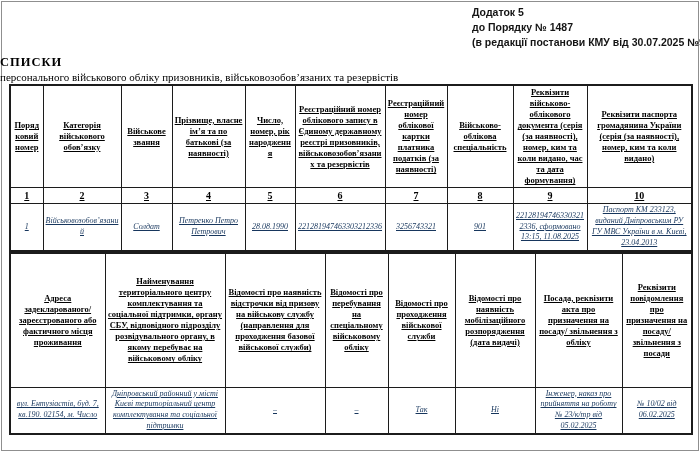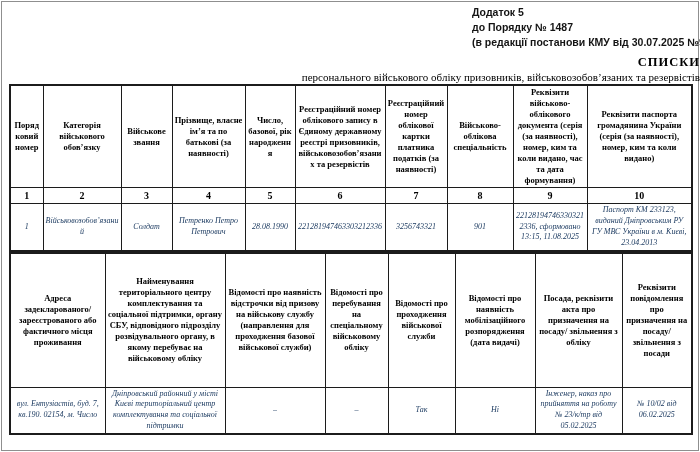--- a/index.html
+++ b/index.html
@@ -7,34 +7,34 @@
     position:relative; width:700px; height:452px; background:#ffffff;
     font-family:"Liberation Serif", serif; overflow:hidden;
   }
   .frame { position:absolute; inset:1px; border:1px solid #8f8f8f; pointer-events:none; }
   .appendix {
     position:absolute; top:5px; left:472px;
     font-family:"Liberation Sans", sans-serif;
     font-size:10.5px; font-weight:600; color:#141414; line-height:1.45;
     white-space:nowrap;
   }
-  .title-block { position:absolute; top:55px; left:0; width:100%; text-align:right; color:#000; }
+  .title-block { position:absolute; top:55px; left:0; width:100%; text-align:left; color:#000; }
   .title-main { font-size:12.5px; font-weight:bold; letter-spacing:1px; }
   .title-sub  { font-size:11px;  font-weight:normal; margin-top:1px; }
 
   table {
     position:absolute; left:9px; width:682px;
     border-collapse:collapse; table-layout:fixed;
     border:2px solid #1c1c1c;
   }
   #table1 { top:84px; }
   #table2 { top:252px; }
   th, td {
     border:1px solid #1c1c1c; text-align:center; vertical-align:middle;
-    padding:1px 2px; overflow:hidden; word-wrap:break-word;
+    padding:1px 2px; overflow:hidden; word-wrap:break-word;text-decoration:underline;
   }
   th.head { font-size:8.5px; font-weight:bold; line-height:1.3; color:#000; }
   td.num  { font-size:10px; font-weight:bold; color:#000; }
   td.val  { font-size:8px; font-style:italic; color:#17365d; line-height:1.35; }
   tr.r-head1 { height:100px; }
   tr.r-num   { height:16px;  }
   tr.r-val1  { height:38px;  }
   tr.r-head2 { height:134px; }
   tr.r-val2  { height:40px;  }
 </style>
@@ -67,21 +67,21 @@
         <col style="width:66px">
         <col style="width:74px">
       <col style="width:105px">
     </colgroup>
     <tbody>
         <tr class="r-head1">
       <th class="head">Порядковий номер</th>
       <th class="head">Категорія військового обов’язку</th>
       <th class="head">Військове звання</th>
       <th class="head">Прізвище, власне ім’я та по батькові (за наявності)</th>
-      <th class="head">Число, базової, рік народження</th>
+      <th class="head">Число, номер, рік народження</th>
       <th class="head">Реєстраційний номер облікового запису в Єдиному державному реєстрі призовників, військовозобов’язаних та резервістів</th>
       <th class="head">Реєстраційний номер облікової картки платника податків (за наявності)</th>
       <th class="head">Військово-облікова спеціальність</th>
       <th class="head">Реквізити військово-облікового документа (серія (за наявності), номер, ким та коли видано, час та дата формування)</th>
       <th class="head">Реквізити паспорта громадянина України (серія (за наявності), номер, ким та коли видано)</th>
     </tr>
     <tr class="r-num">
       <td class="num">1</td>
       <td class="num">2</td>
       <td class="num">3</td>

